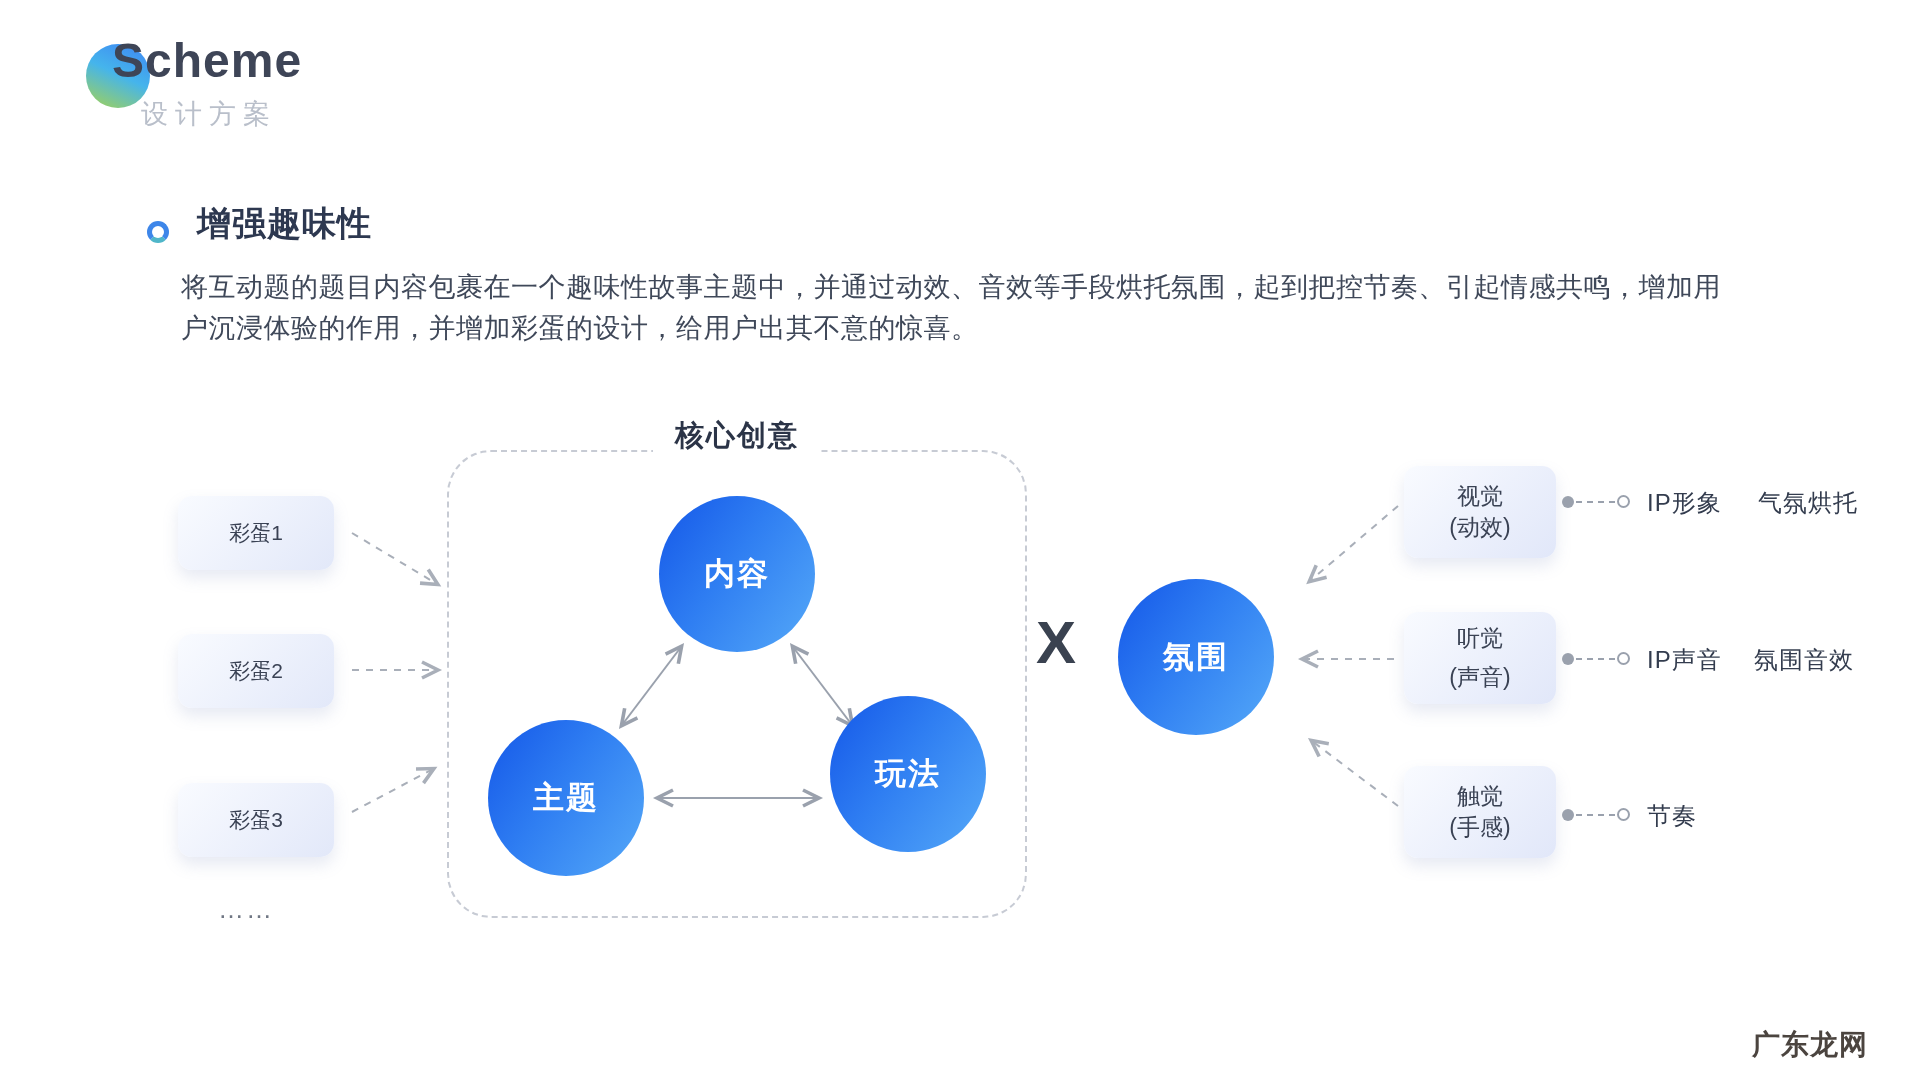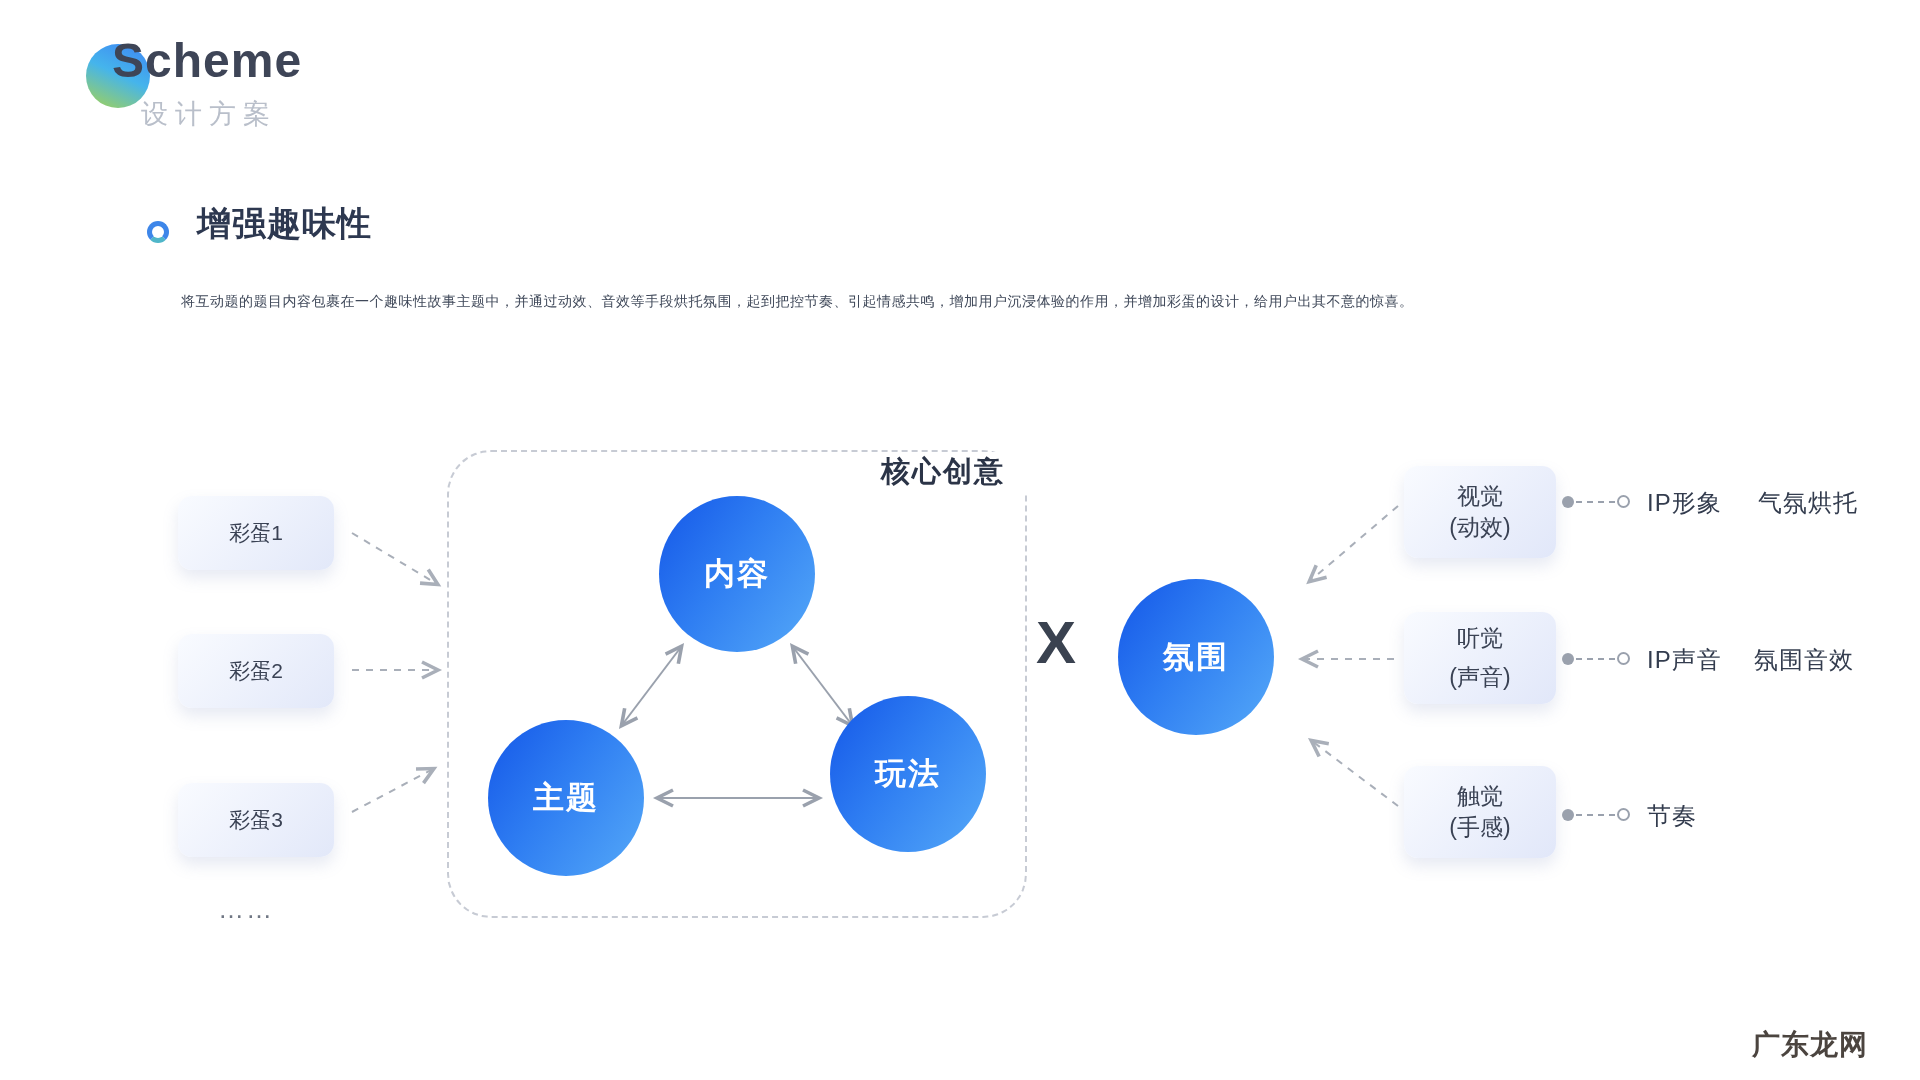--- a/index.html
+++ b/index.html
@@ -13,36 +13,36 @@
   .app-title { position:absolute; left:112px; top:33px; font-size:48px; font-weight:800;
     color:#3e4557; letter-spacing:1px; }
   .app-subtitle { position:absolute; left:141px; top:96px; font-size:27px; color:#b9bfca; letter-spacing:7px; }
 
   
   .heading-bullet { position:absolute; left:147px; top:221px; width:22px; height:22px;
     border:5px solid #3d86e9; border-radius:50%;
     border-bottom-color:#4fb6c9; }
   .section-heading { position:absolute; left:181px; top:201px; font-size:34px; font-weight:700;
     color:#2d3850; letter-spacing:1px;margin-left:16px; }
-  .section-paragraph { position:absolute; left:181px; top:281px; width:1555px; font-size:14px;
+  .section-paragraph { position:absolute; left:181px; top:267px; width:1555px; font-size:27px;
     color:#3f4859; line-height:41px; letter-spacing:.5px; }
 
   
   .egg-box { position:absolute; left:178px; width:156px; height:74px; border-radius:14px;
     background:linear-gradient(135deg,#f9fbff 0%,#e2e8f9 100%);
     box-shadow:0 8px 16px rgba(120,140,190,.18);
     display:flex; align-items:center; justify-content:center;
     font-size:21px; color:#3a4254; }
   .egg-1 { top:496px; } .egg-2 { top:634px; } .egg-3 { top:783px; }
   .more-dots { position:absolute; left:218px; top:894px; font-size:26px; color:#707784; letter-spacing:2px; }
 
   
   .core-box { position:absolute; left:447px; top:450px; width:580px; height:468px;
     border:2px dashed #c7cbd4; border-radius:44px; }
-  .core-label-wrap { position:absolute; left:447px; top:452px; width:580px; text-align:right;text-decoration:underline; }
+  .core-label-wrap { position:absolute; left:447px; top:416px; width:580px; text-align:center;text-decoration:underline; }
   .core-label { display:inline-block; background:#ffffff; padding:0 22px; font-size:29px;
     font-weight:600; color:#2b3447; letter-spacing:2px; }
 
   
   .node-circle { position:absolute; width:156px; height:156px; border-radius:50%;
     background:linear-gradient(125deg,#1457e8 0%,#2f7ef2 45%,#55a9f8 100%);
     display:flex; align-items:center; justify-content:center;
     color:#ffffff; font-size:31px; font-weight:600; letter-spacing:2px;text-align:right; }
   .node-content { left:659px; top:496px; }
   .node-theme   { left:488px; top:720px; }

